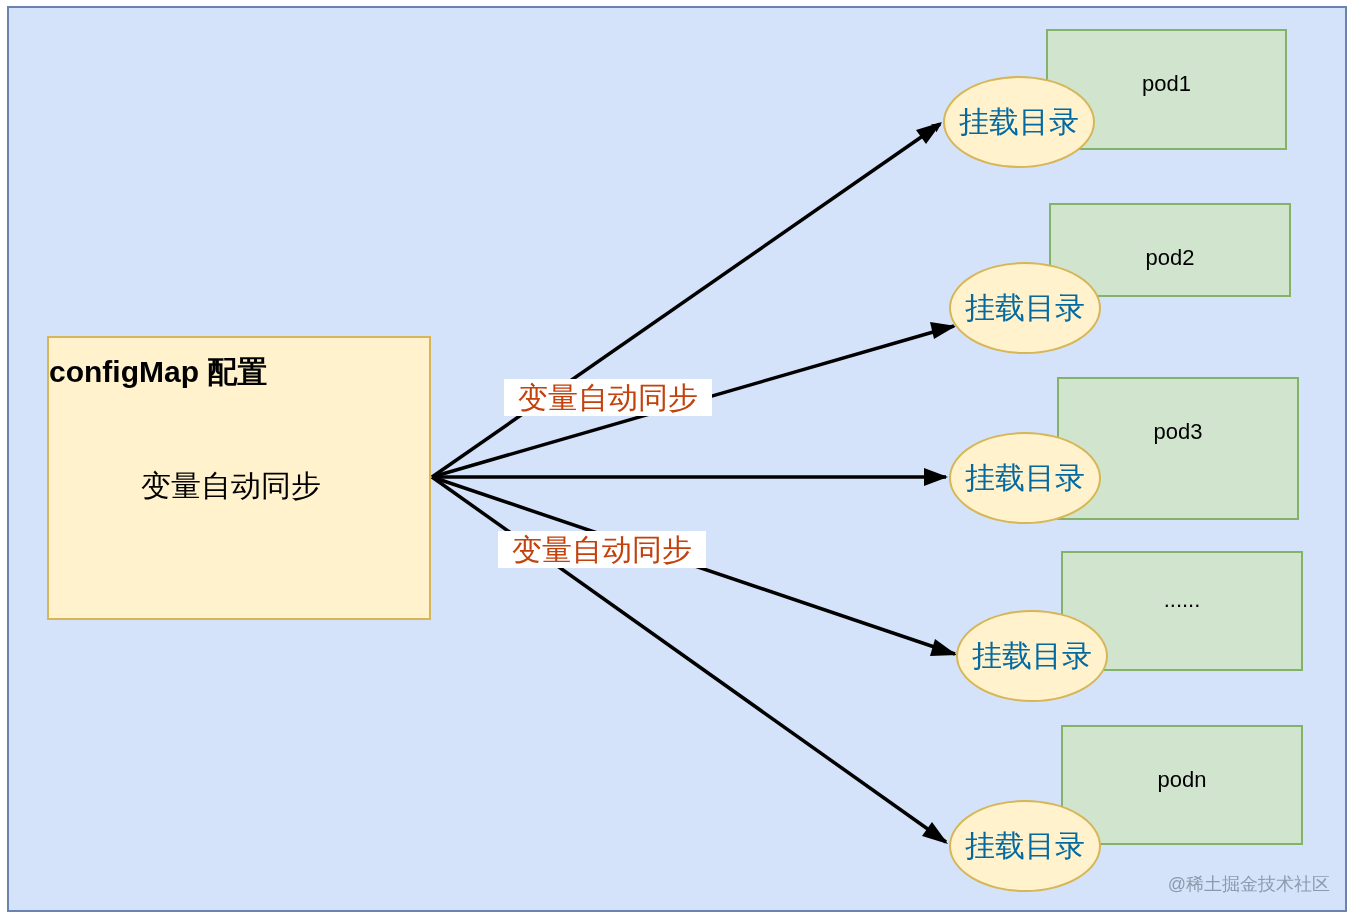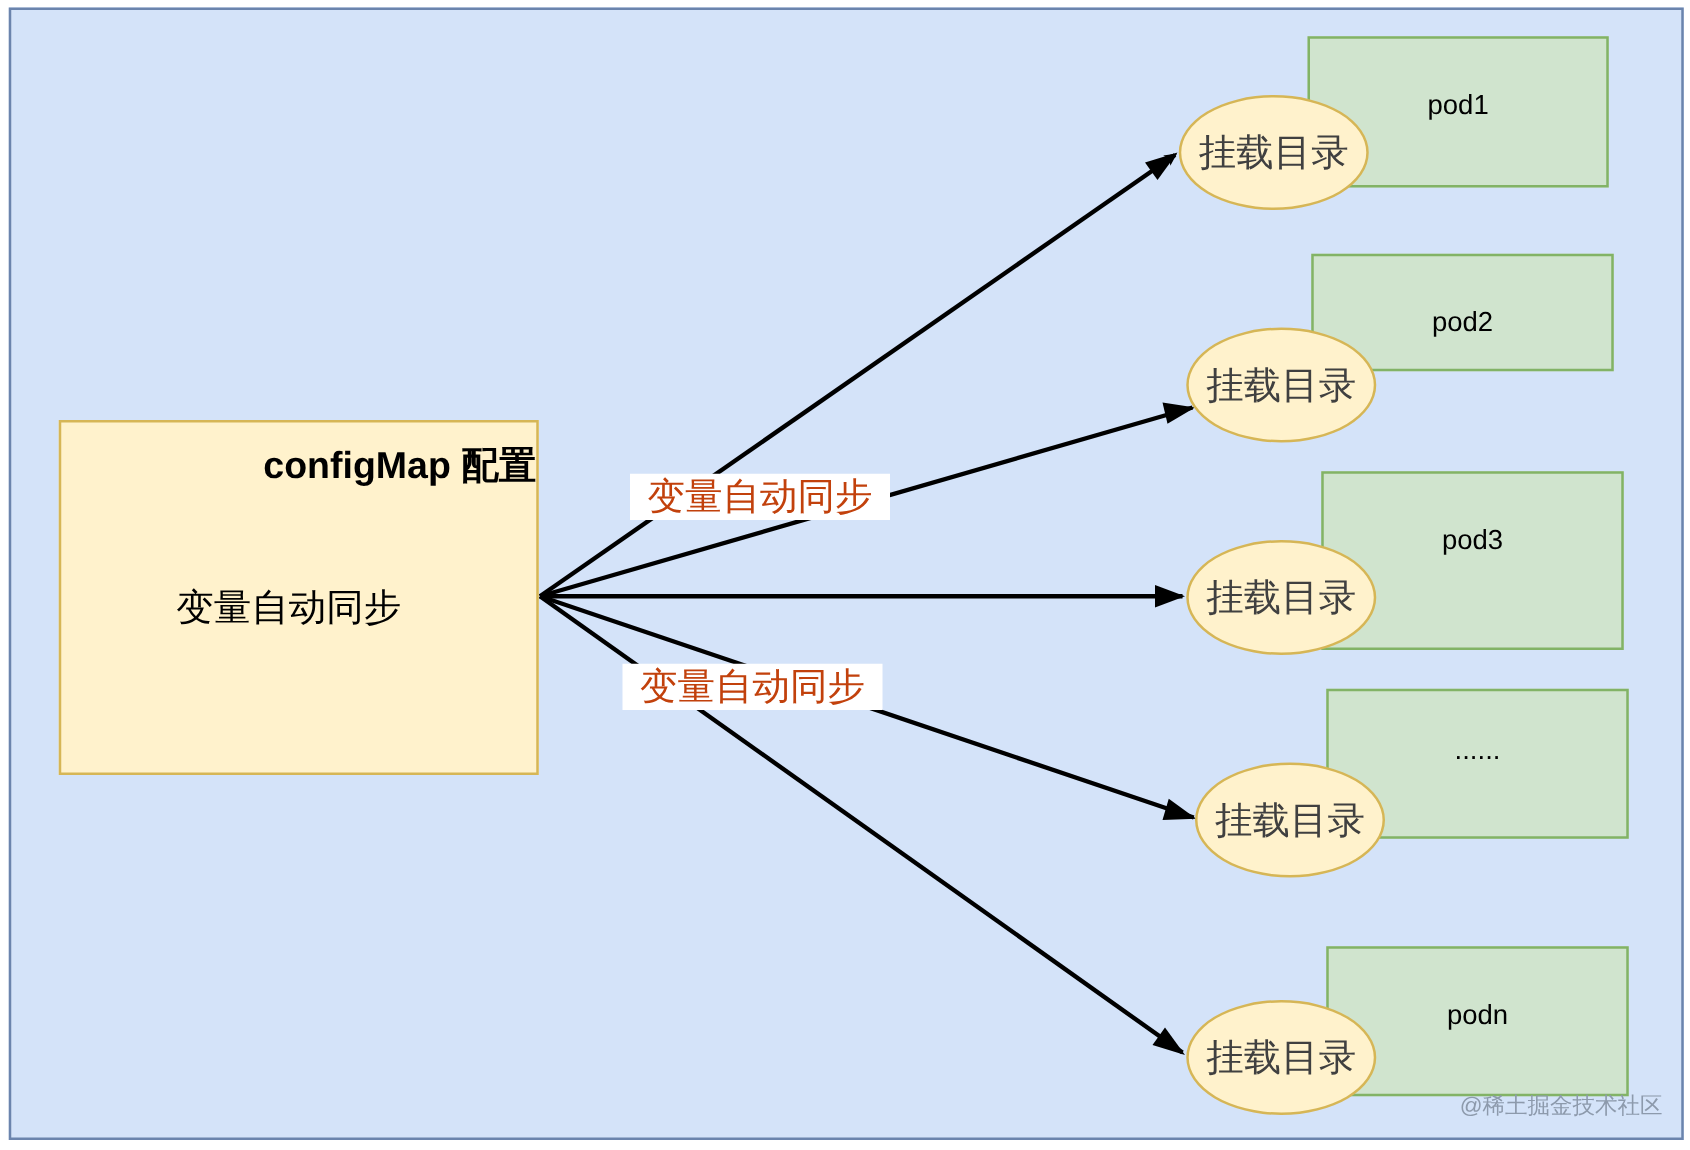--- a/index.html
+++ b/index.html
@@ -3,31 +3,31 @@
 <meta charset="utf-8">
 <style>
   html, body { margin: 0; padding: 0; background: #ffffff; }
   body { width: 1352px; height: 920px; position: relative; overflow: hidden;
          font-family: "Liberation Sans", "DejaVu Sans", sans-serif; }
   .canvas { position: absolute; left: 7px; top: 6px; width: 1340px; height: 906px;
             background: #d4e3f9; border: 2px solid #6b84ad; box-sizing: border-box; }
   svg.wires { position: absolute; left: 0; top: 0; width: 1352px; height: 920px; pointer-events: none; }
   .cfg { position: absolute; left: 47px; top: 336px; width: 384px; height: 284px;
          background: #fff2cc; border: 2px solid #d6b656; box-sizing: border-box; }
-  .cfg-title { position: absolute; left: 0; right: 0; top: 14px; text-align: right;
+  .cfg-title { position: absolute; left: 0; right: 0; top: 14px; text-align: left;
                font-weight: bold; font-size: 30px; color: #000; }
   .cfg-sub { position: absolute; left: 0; right: 16px; top: 128px; text-align: center;
              font-size: 30px; color: #000; }
   .pod { position: absolute; background: #d0e4ce; border: 2px solid #82b366; box-sizing: border-box; }
   .pod-label { position: absolute; left: 0; right: 0; top: 40px; text-align: center;
                font-size: 22px; color: #000; }
   .mount { position: absolute; width: 152px; height: 92px; background: #fff2cc;
            border: 2px solid #d6b656; border-radius: 50%; box-sizing: border-box;
            display: flex; align-items: center; justify-content: center; }
-  .mount-label { font-size: 30px; color: #404040; white-space: nowrap; }
+  .mount-label { font-size: 30px; color: #0369a1; white-space: nowrap; }
   .edge-label { position: absolute; background: #ffffff; font-size: 30px; color: #c2410c;
                 padding: 0 14px; line-height: 37px; white-space: nowrap; }
   .watermark { position: absolute; right: 22px; bottom: 24px; font-size: 18px; color: #8d9aac; }
 </style>
 </head>
 <body>
 
 <div class="canvas"></div>
 
 <svg class="wires" viewBox="0 0 1352 920">
@@ -82,20 +82,20 @@
   <span class="mount-label">挂载目录</span>
 </div>
 
 <div class="pod" style="left:1061px; top:551px; width:242px; height:120px;">
   <div class="pod-label" style="top:34px;">......</div>
 </div>
 <div class="mount" style="left:956px; top:610px;">
   <span class="mount-label">挂载目录</span>
 </div>
 
-<div class="pod" style="left:1061px; top:725px; width:242px; height:120px;margin-top:32px;">
+<div class="pod" style="left:1061px; top:725px; width:242px; height:120px;">
   <div class="pod-label">podn</div>
 </div>
 <div class="mount" style="left:949px; top:800px;">
   <span class="mount-label">挂载目录</span>
 </div>
 
 <div class="watermark">@稀土掘金技术社区</div>
 
 </body></html>

